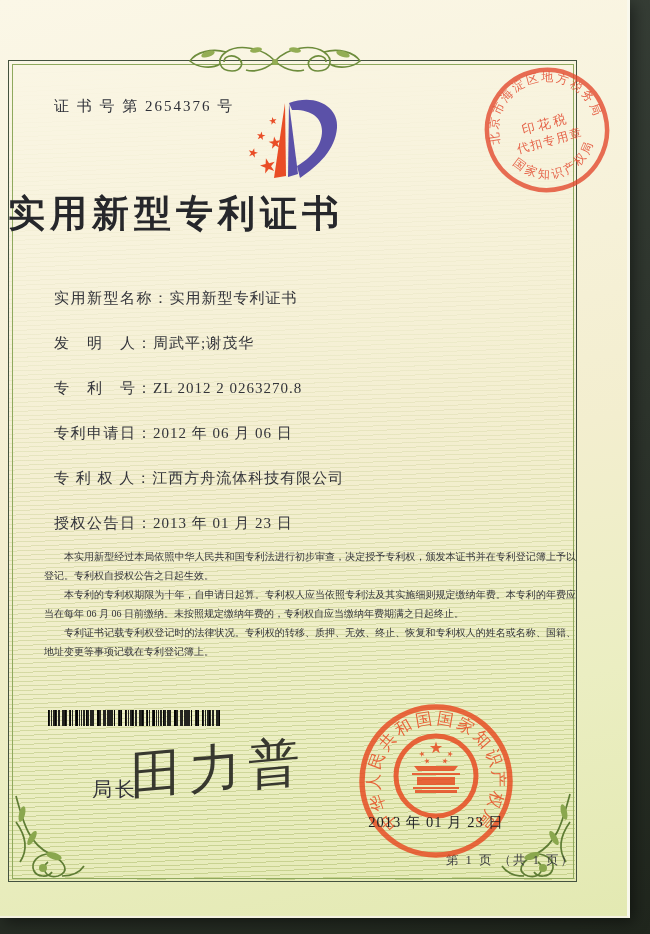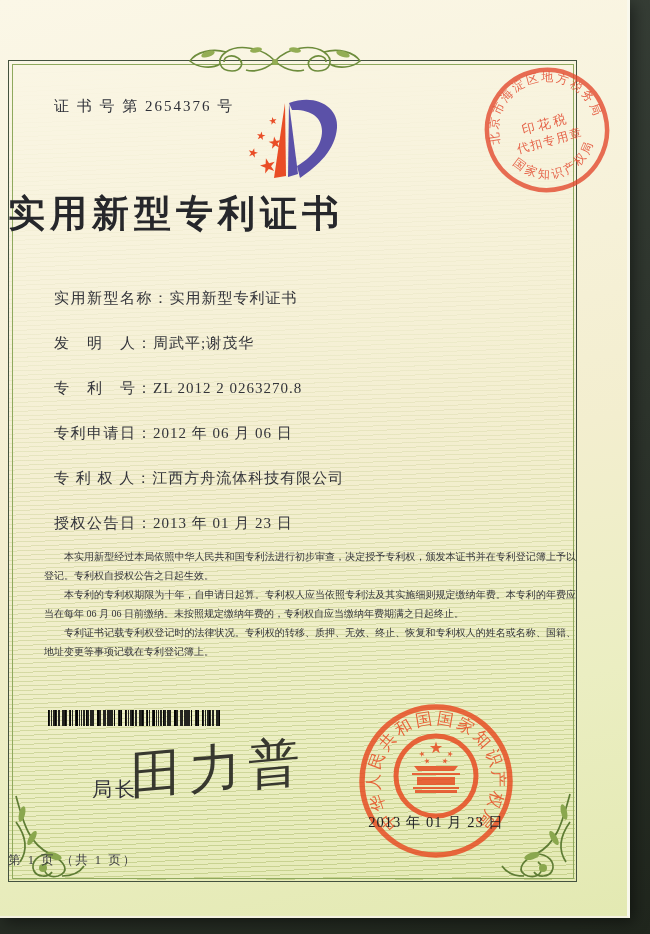--- a/index.html
+++ b/index.html
@@ -40,21 +40,21 @@
       repeating-linear-gradient(90deg,#23241f 0 1px,transparent 1px 5px,#23241f 5px 8px,transparent 8px 11px);
     background-blend-mode:multiply;
   }
   .director-label{left:92px;top:776px;font-size:20px;letter-spacing:3px;color:#33343a;}
   .signature{
     left:130px;top:734px;font-size:52px;color:#2a2a24;letter-spacing:7px;
     transform:rotate(-5deg) skewX(-5deg);opacity:.92;white-space:nowrap;
   }
   .seal-date{left:357px;top:813px;width:158px;text-align:center;font-size:14.5px;
              letter-spacing:1px;color:#1e2024;z-index:6;}
-  .footer{left:8px;top:852px;width:567px;text-align:left;font-size:12.5px;
+  .footer{left:8px;top:852px;width:567px;text-align:right;font-size:12.5px;
           letter-spacing:2px;color:#3a3b40;}
   svg{display:block;}
   .stamp{opacity:.92;}
 </style>
 </head>
 <body>
 
 <div class="paper">
 
   <div class="guilloche"></div>

